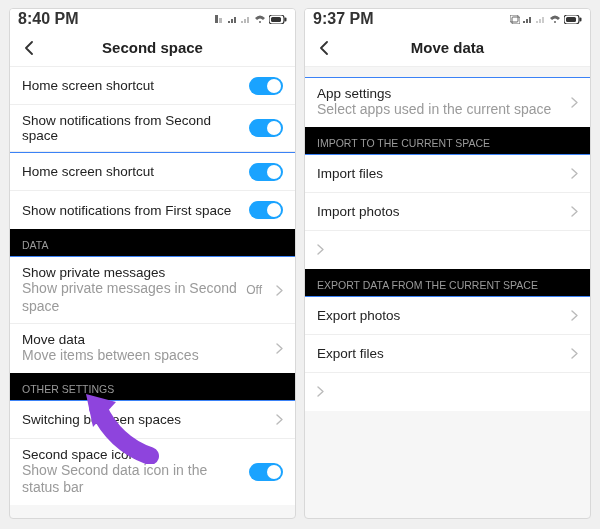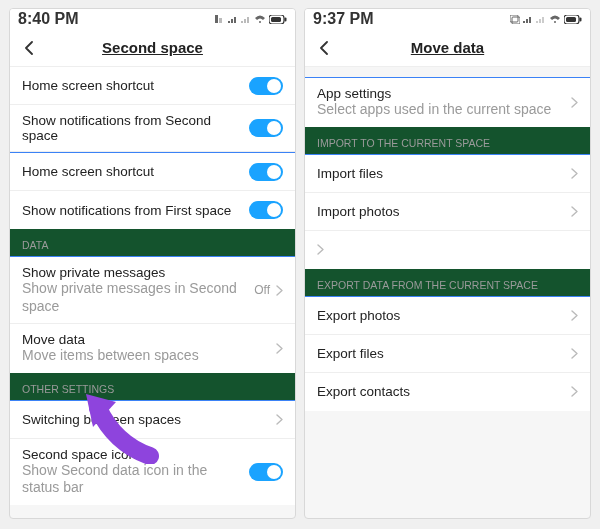--- a/index.html
+++ b/index.html
@@ -45,21 +45,20 @@
   .status-right svg { display: block; }
   
   .header {
     height: 38px;
     background: #fff;
     display: flex;
     align-items: center;
     padding: 0 10px;
     border-bottom: 1px solid #eee;
     flex: 0 0 auto;
-    text-decoration: underline;
   }
   .back { width: 20px; height: 20px; display:flex; align-items:center; justify-content:center; }
   .title {
     flex: 1;
     text-align: center;
     font-size: 15px;
     font-weight: 700;
     margin-left: -20px; 
   }
   
@@ -76,37 +75,37 @@
   }
   .row:last-child { border-bottom: none; }
   .row .labels { display: flex; flex-direction: column; min-width:0; }
   .row .main { font-size: 13.5px; color: #222; }
   .row .sub { font-size: 14px; color: #9a9a9a; line-height: 1.25; }
   .section-header {
     padding: 10px 12px 5px 12px;
     font-size: 10.5px;
     color: #9a9a9a;
     text-transform: none;
-    background: #14532d;
+    background: #000000;
   }
   .group { border-top: 1px solid #3b82f6; }
   .spacer { height: 10px; background:#f6f6f6; }
   
   .toggle {
     width: 34px; height: 18px; border-radius: 18px;
     position: relative; flex: 0 0 auto;
   }
   .toggle.on { background: #1aa3ff; }
   .toggle::after {
     content: ""; position: absolute; top: 2px; width: 14px; height: 14px;
     background: #fff; border-radius: 50%;
   }
   .toggle.on::after { right: 2px; }
   
-  .chev { display:flex; align-items:center; gap:6px; }
+  .chev { display:flex; align-items:center; gap:14px; }
   .chev .value { font-size: 12px; color:#9a9a9a; }
   .chev svg { display:block; }
   
   .arrow {
     position: absolute;
     left: 70px;
     top: 385px;
     width: 90px;
     height: 70px;
     pointer-events: none;
@@ -336,23 +335,20 @@
           <div class="labels">
               <span class="main">Export files</span>
             </div>
           <div class="chev">
               <svg width="7" height="11" viewBox="0 0 7 11">
                 <path d="M1 1 L6 5.5 L1 10" stroke="#bbb" stroke-width="1.4" fill="none" stroke-linecap="round" stroke-linejoin="round"></path>
               </svg>
             </div>
         </div>
         <div class="row">
-          <div class="labels">
-              <span class="main">Export contacts</span>
-            </div>
           <div class="chev">
               <svg width="7" height="11" viewBox="0 0 7 11">
                 <path d="M1 1 L6 5.5 L1 10" stroke="#bbb" stroke-width="1.4" fill="none" stroke-linecap="round" stroke-linejoin="round"></path>
               </svg>
             </div>
         </div>
       </div>
     </div>
   </div>
 

